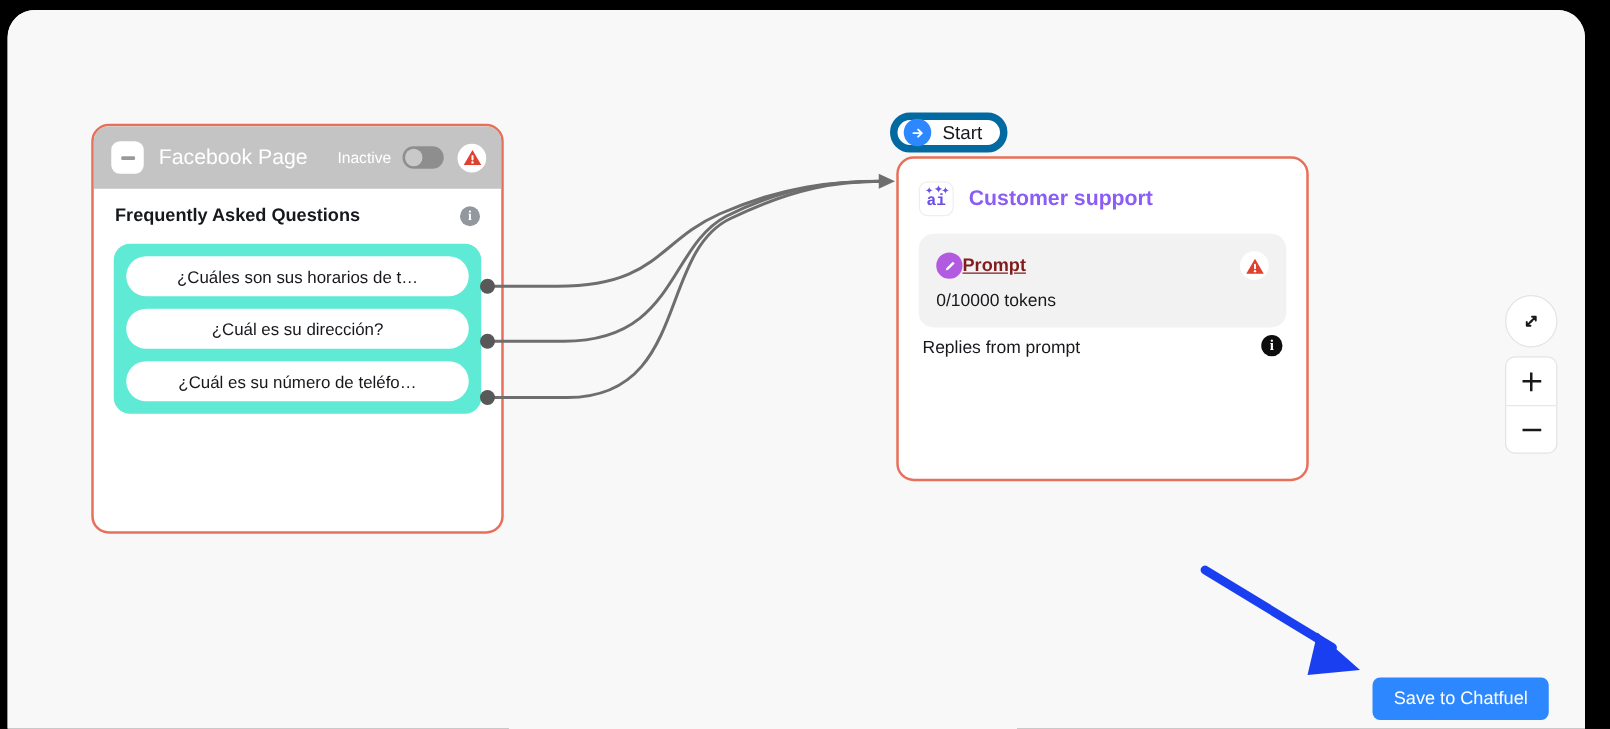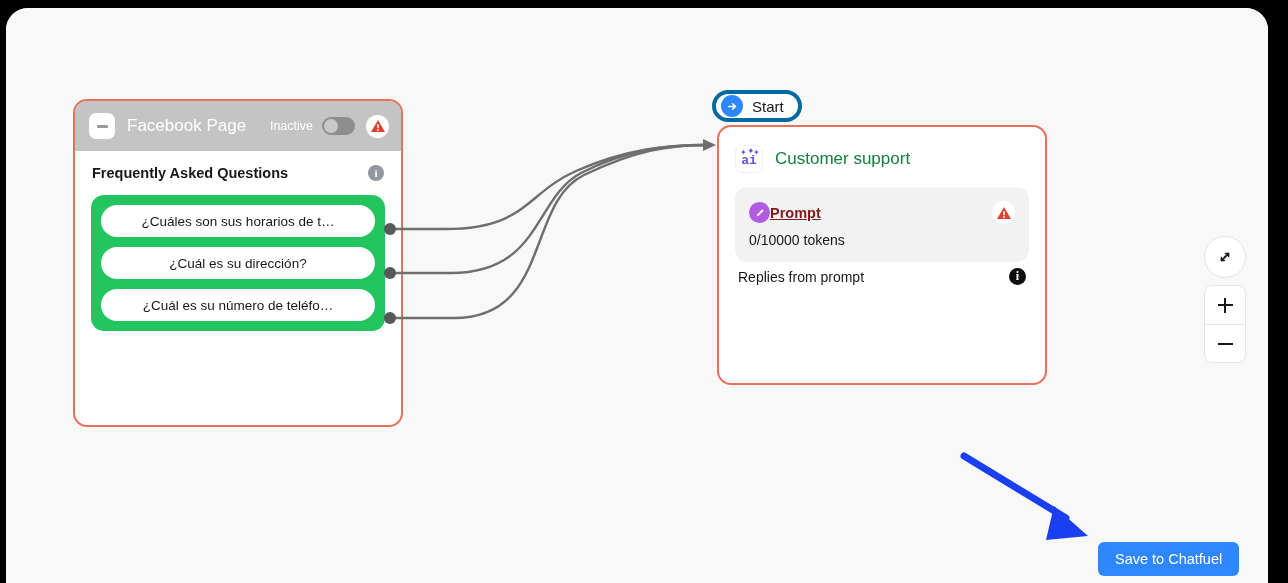--- a/index.html
+++ b/index.html
@@ -131,21 +131,21 @@
     color: #FFFFFF;
     font-size: 11px;
     font-weight: bold;
     display: flex;
     align-items: center;
     justify-content: center;
     font-family: "Liberation Serif", serif;
   }
   #faq-list {
     margin-top: 14px;
-    background: #22c55e;
+    background: #5eead4;
     border-radius: 13px;
     padding: 10px;
   }
   .faq-chip {
     height: 32px;
     background: #FFFFFF;
     border-radius: 16px;
     display: flex;
     align-items: center;
     justify-content: center;
@@ -167,21 +167,21 @@
     background: #585858;
     z-index: 6;
   }
   
   #start-badge {
     position: absolute;
     left: 706px;
     top: 82px;
     height: 32px;
     background: #FFFFFF;
-    border: 4px solid #0369a1;
+    border: 6px solid #0369a1;
     border-radius: 16px;
     display: flex;
     align-items: center;
     padding: 0 14px 0 5px;
     box-sizing: border-box;
     z-index: 8;
   }
   .start-circle {
     width: 22px;
     height: 22px;
@@ -233,22 +233,22 @@
   }
   .ai-icon .spark {
     position: absolute;
     color: #6C4FE8;
     font-size: 8px;
     line-height: 1;
   }
   #cs-title {
     margin-left: 12px;
     font-size: 17px;
-    font-weight: normal;
-    color: #15803d;
+    font-weight: bold;
+    color: #8b5cf6;
     text-align: center;
   }
   #prompt-panel {
     margin-top: 14px;
     background: #F2F2F2;
     border-radius: 12px;
     padding: 14px 14px 14px 14px;
   }
   #prompt-row {
     display: flex;

